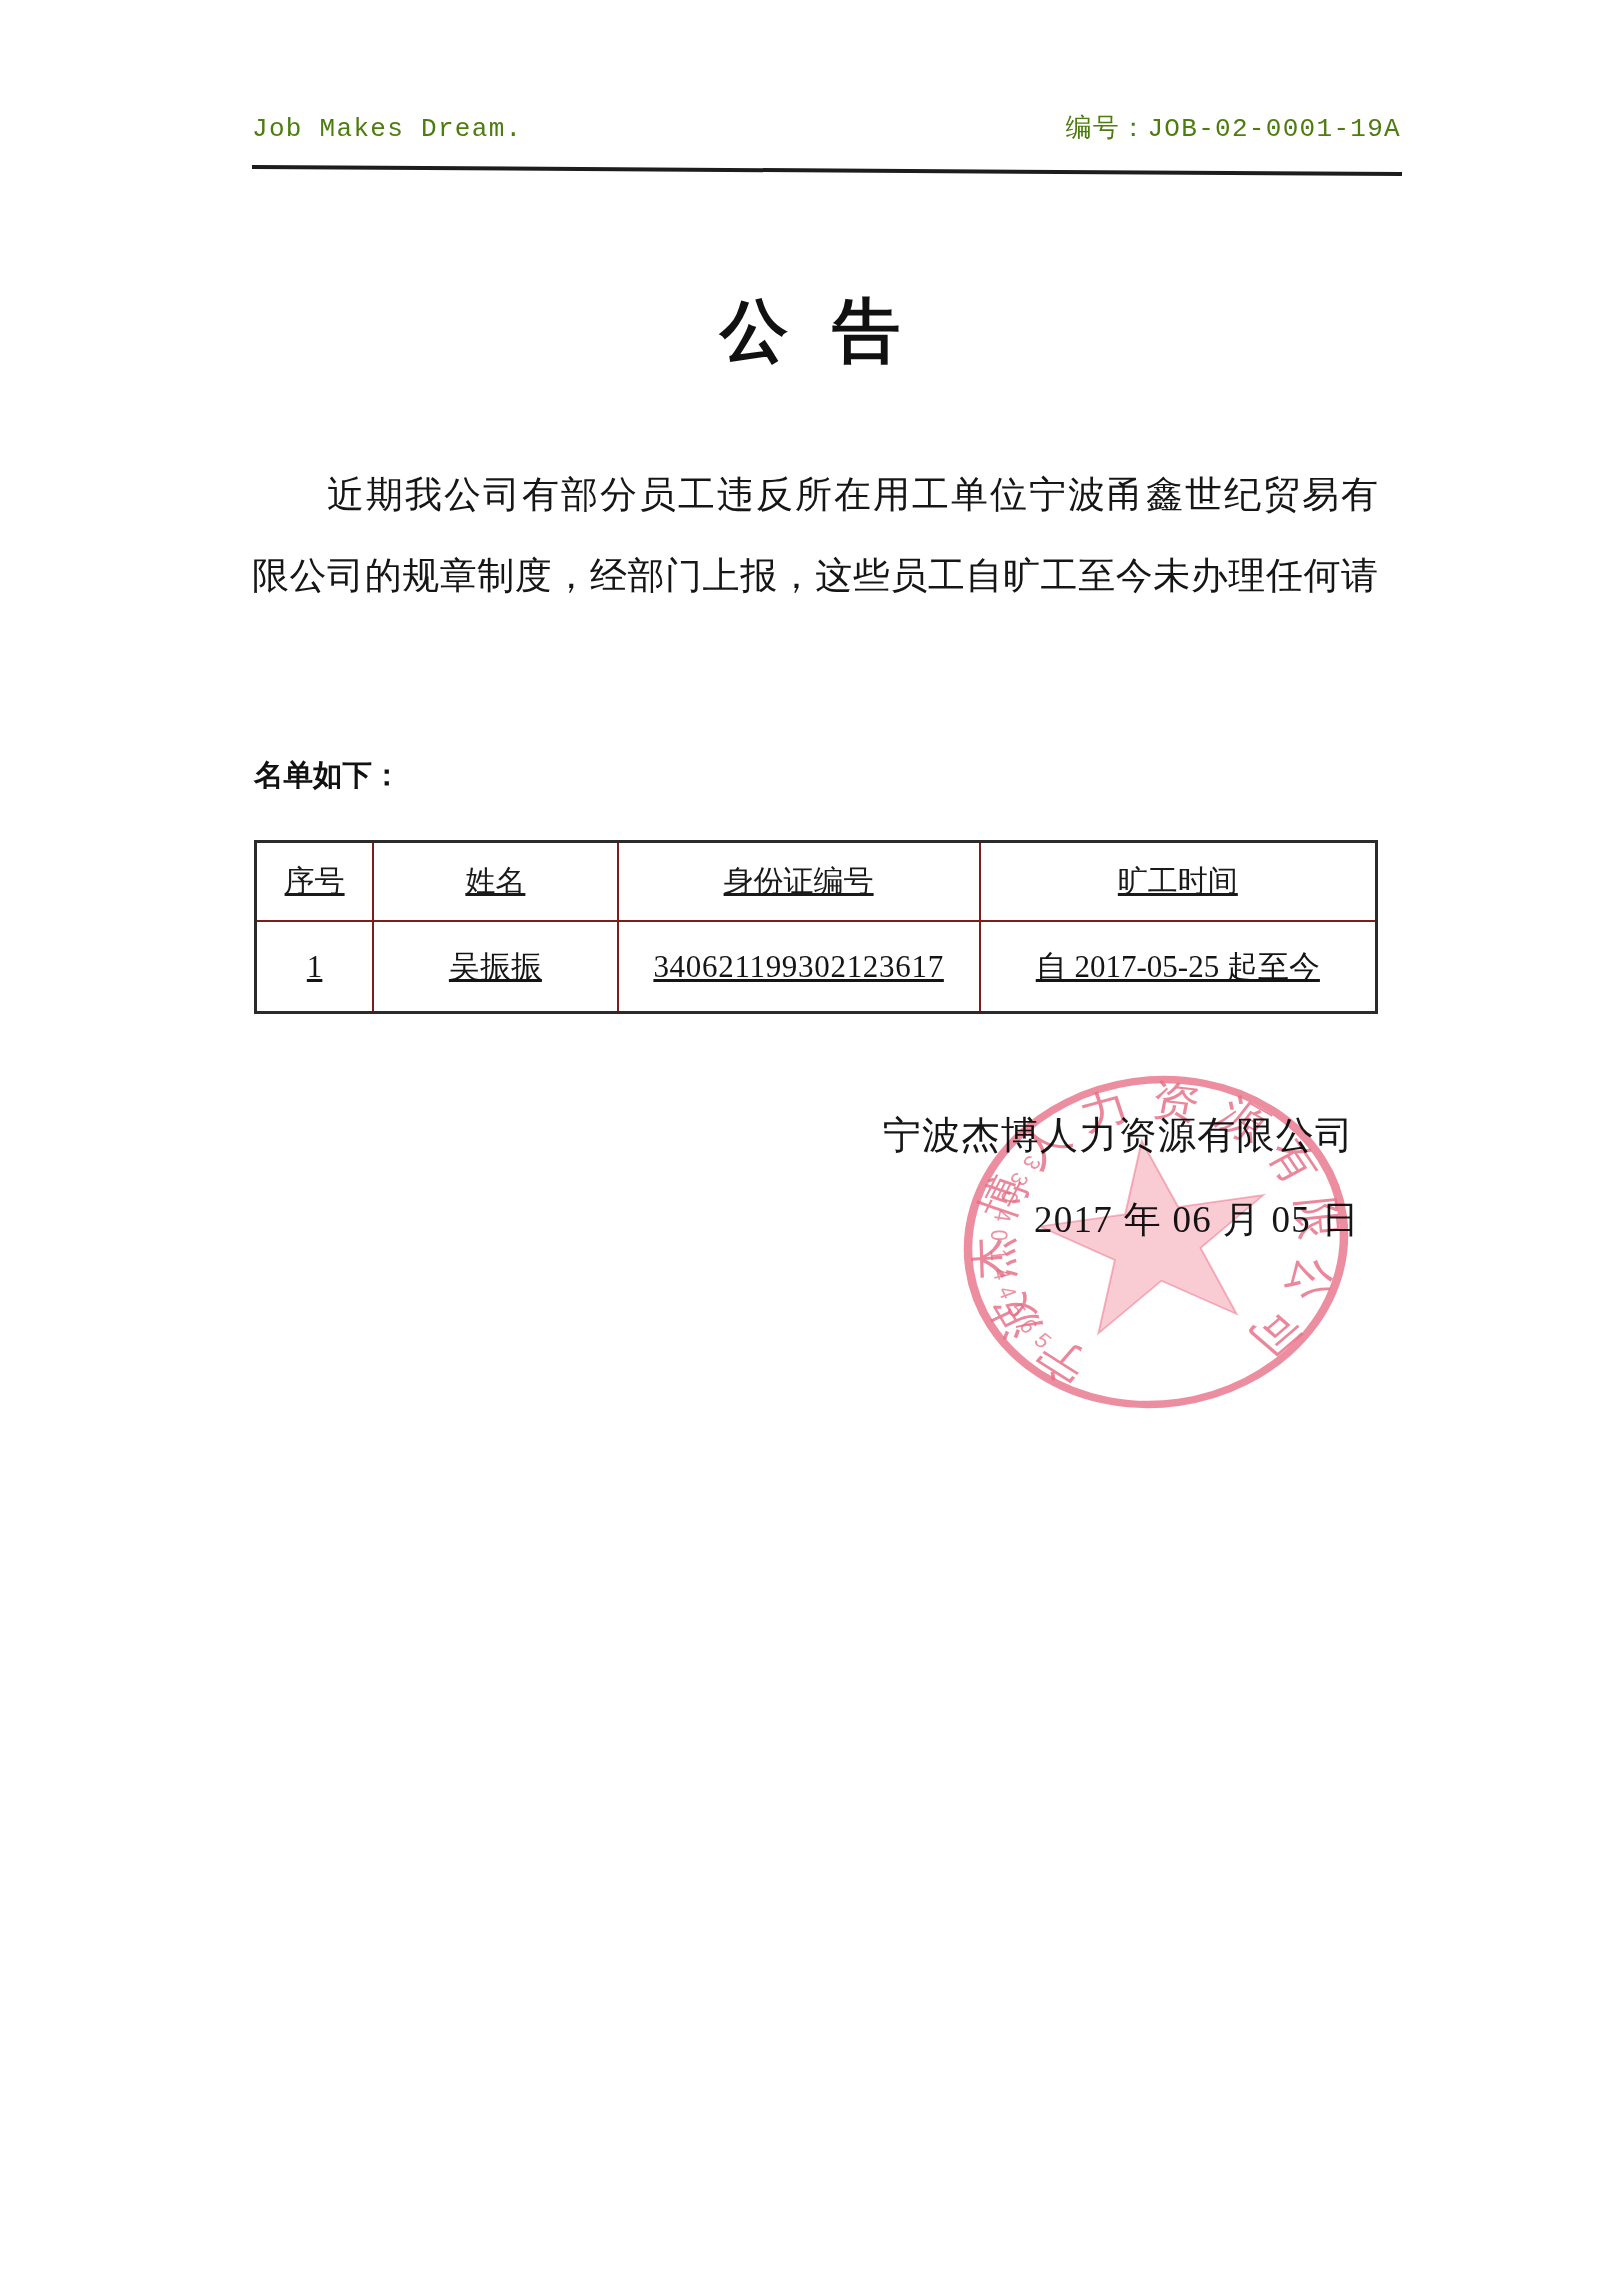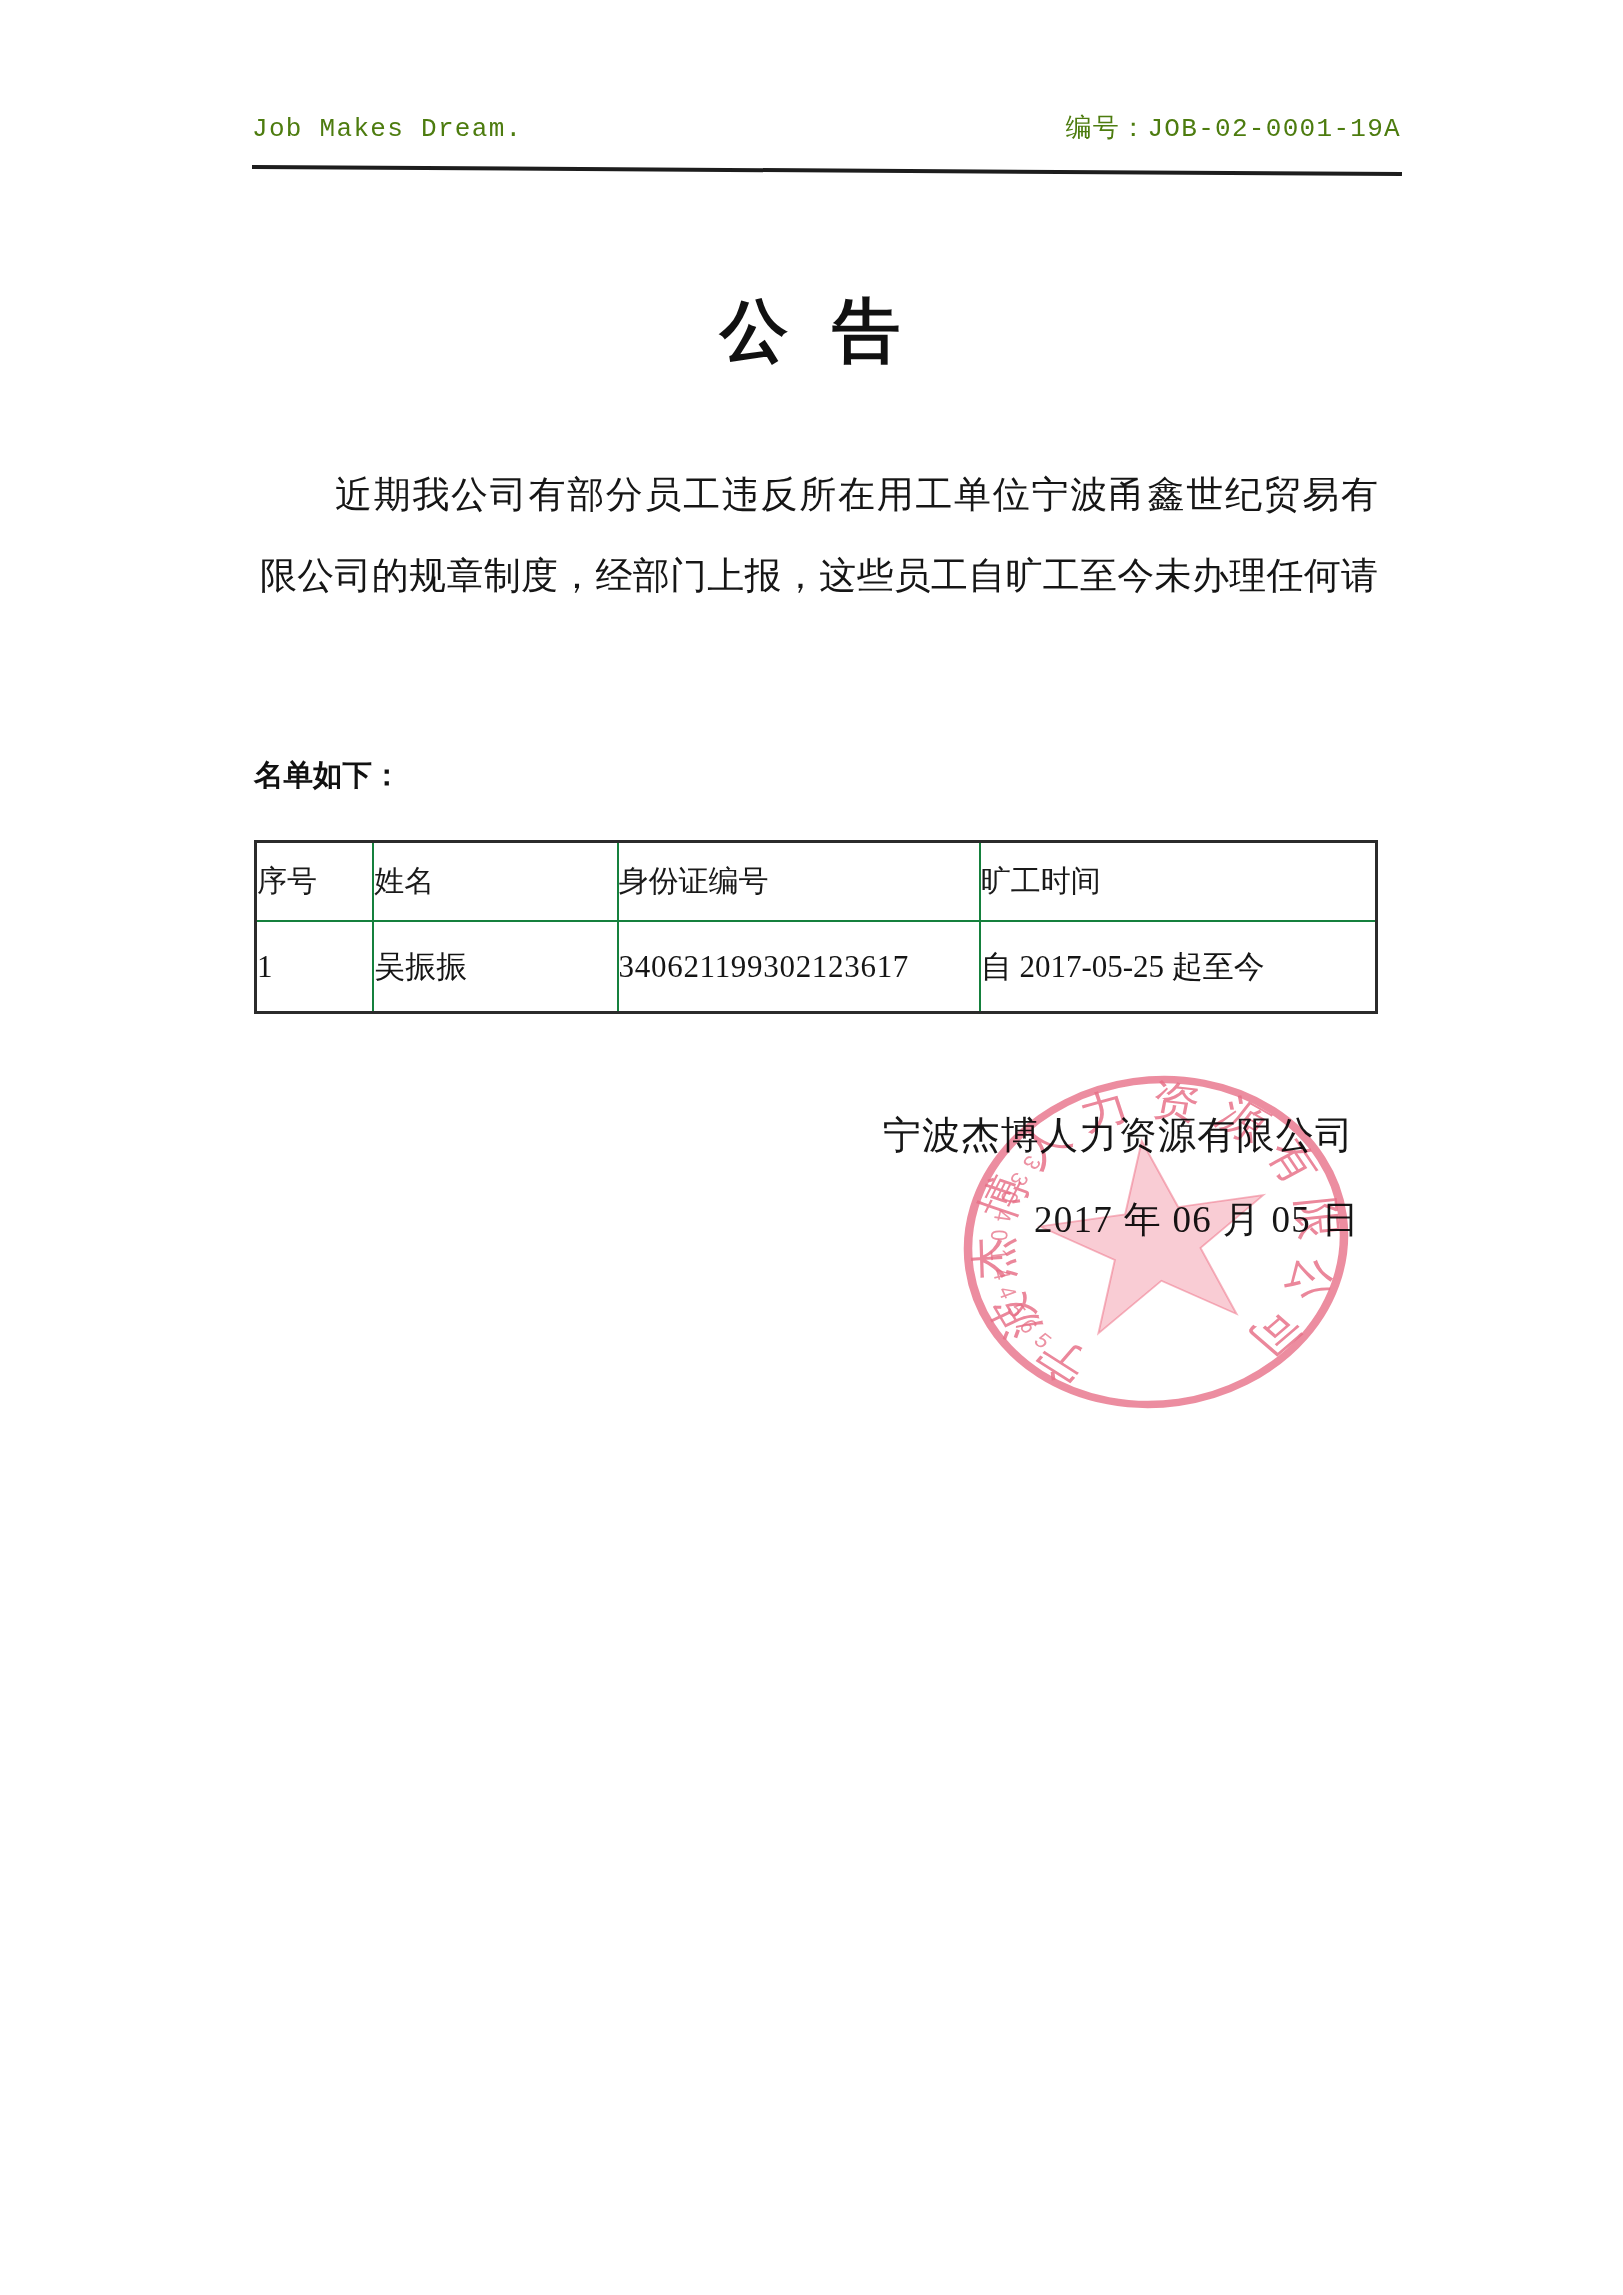--- a/index.html
+++ b/index.html
@@ -28,37 +28,37 @@
     margin:0;text-align:center;
     font-size:68px;font-weight:bold;line-height:1.15;
     word-spacing:22px;letter-spacing:2.6px;color:#111;
   }
   
   .body-para{
     position:absolute;top:454px;left:252px;width:1126px;
     font-size:37px;line-height:81px;color:#161616;
   }
   .bline{height:81px;white-space:nowrap;}
-  .bline.just{white-space:normal;text-align:justify;text-align-last:justify;margin-left:8px;}
+  .bline.just{white-space:normal;text-align:justify;text-align-last:justify;}
   .bline.indent{text-indent:75px;}
   
   .list-label{
     position:absolute;top:756px;left:254px;
     font-family:"Liberation Sans","DejaVu Sans",sans-serif;
     font-size:29.5px;font-weight:bold;color:#111;
   }
   
   .table-wrap{position:absolute;top:840px;left:254px;width:1124px;}
   table.roster{
     width:100%;border-collapse:collapse;table-layout:fixed;
     border:3.3px solid #2b2b2b;
   }
   table.roster th,table.roster td{
-    border:2px solid #15803d;text-align:left;vertical-align:middle;
-    font-weight:normal;padding:0;overflow:hidden;
+    border:2px solid #7f1d1d;text-align:center;vertical-align:middle;
+    font-weight:normal;padding:0;overflow:hidden;text-decoration:underline;
   }
   table.roster th{height:77px;font-size:30px;color:#1a1a1a;}
   table.roster td{height:89px;font-size:31px;color:#151515;}
   td.cell-duration{font-weight:bold;font-size:31px;margin-top:7px;}
   td.cell-id{font-size:32px;letter-spacing:0.7px;margin-top:41px;}
   col.c1{width:10.5%;}col.c2{width:21.8%;}col.c3{width:32.3%;}col.c4{width:35.4%;}
   
   .sig-company{
     position:absolute;top:1110px;left:252px;width:1126px;
     text-align:right;padding-right:23.6px;box-sizing:border-box;

